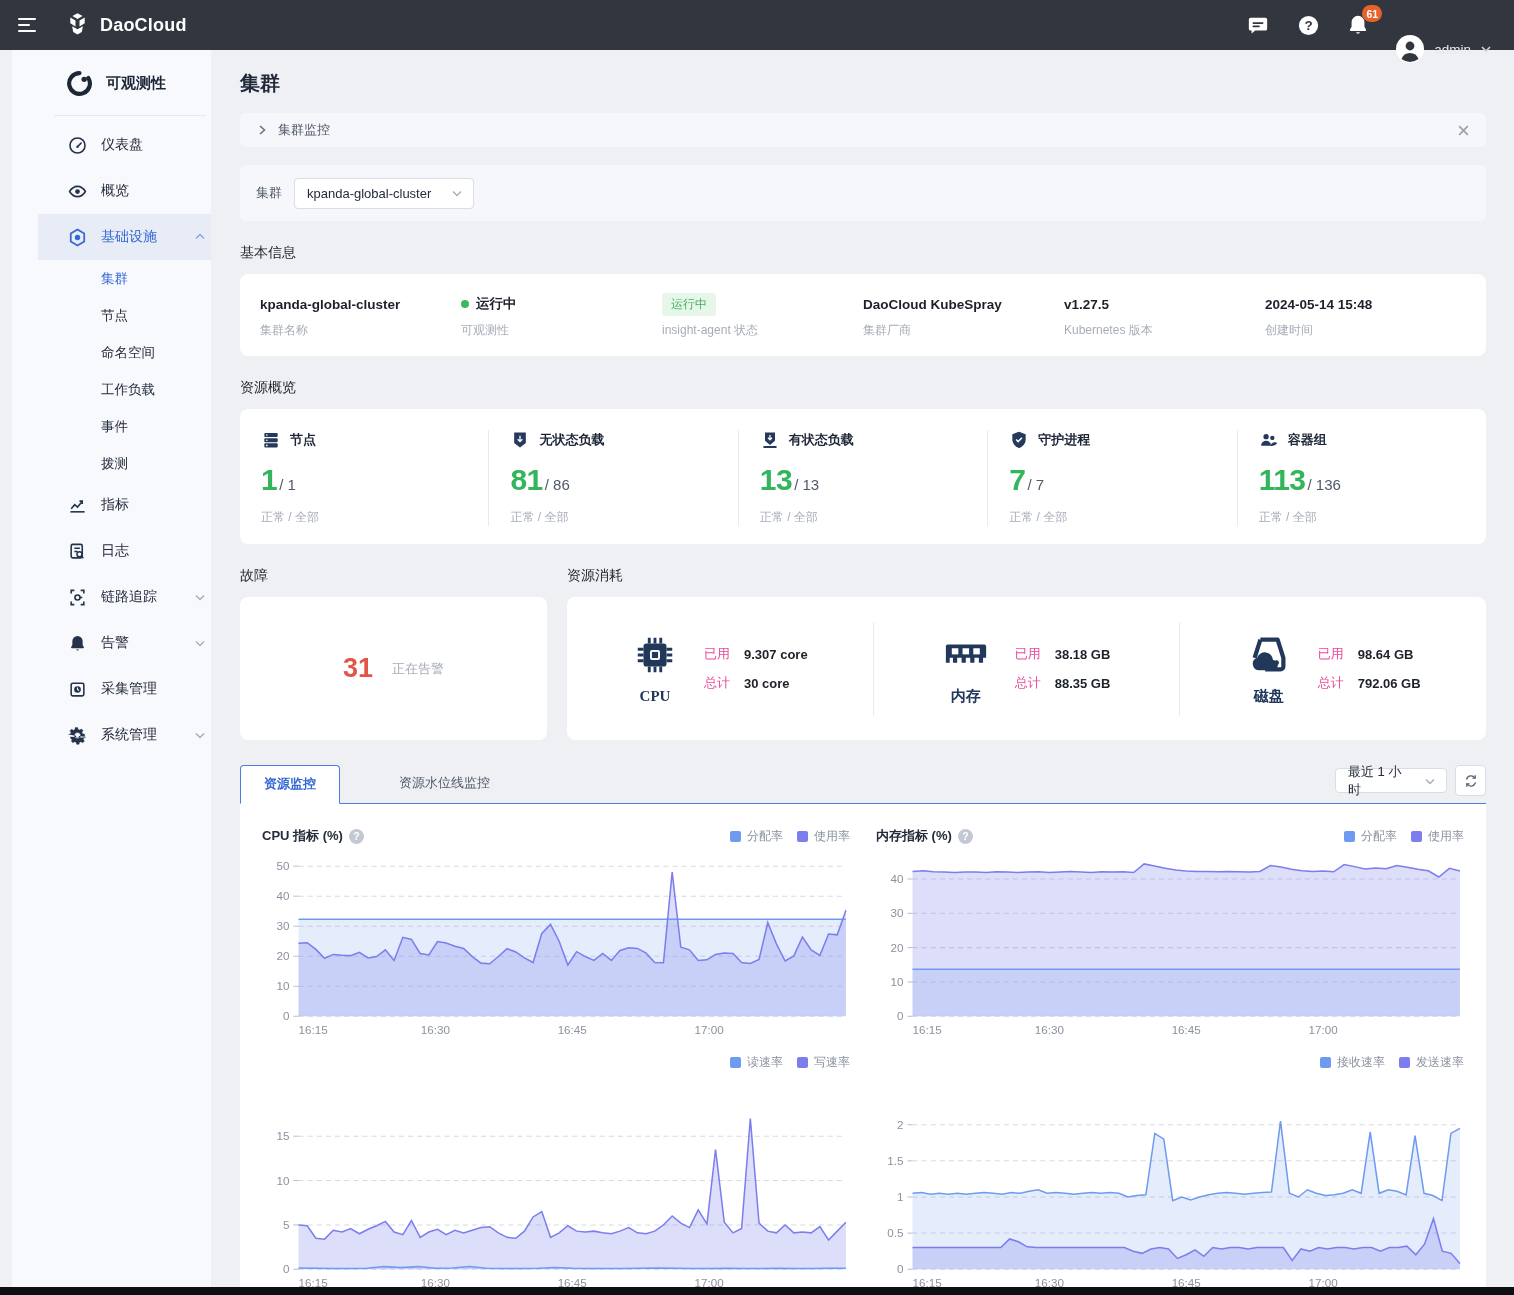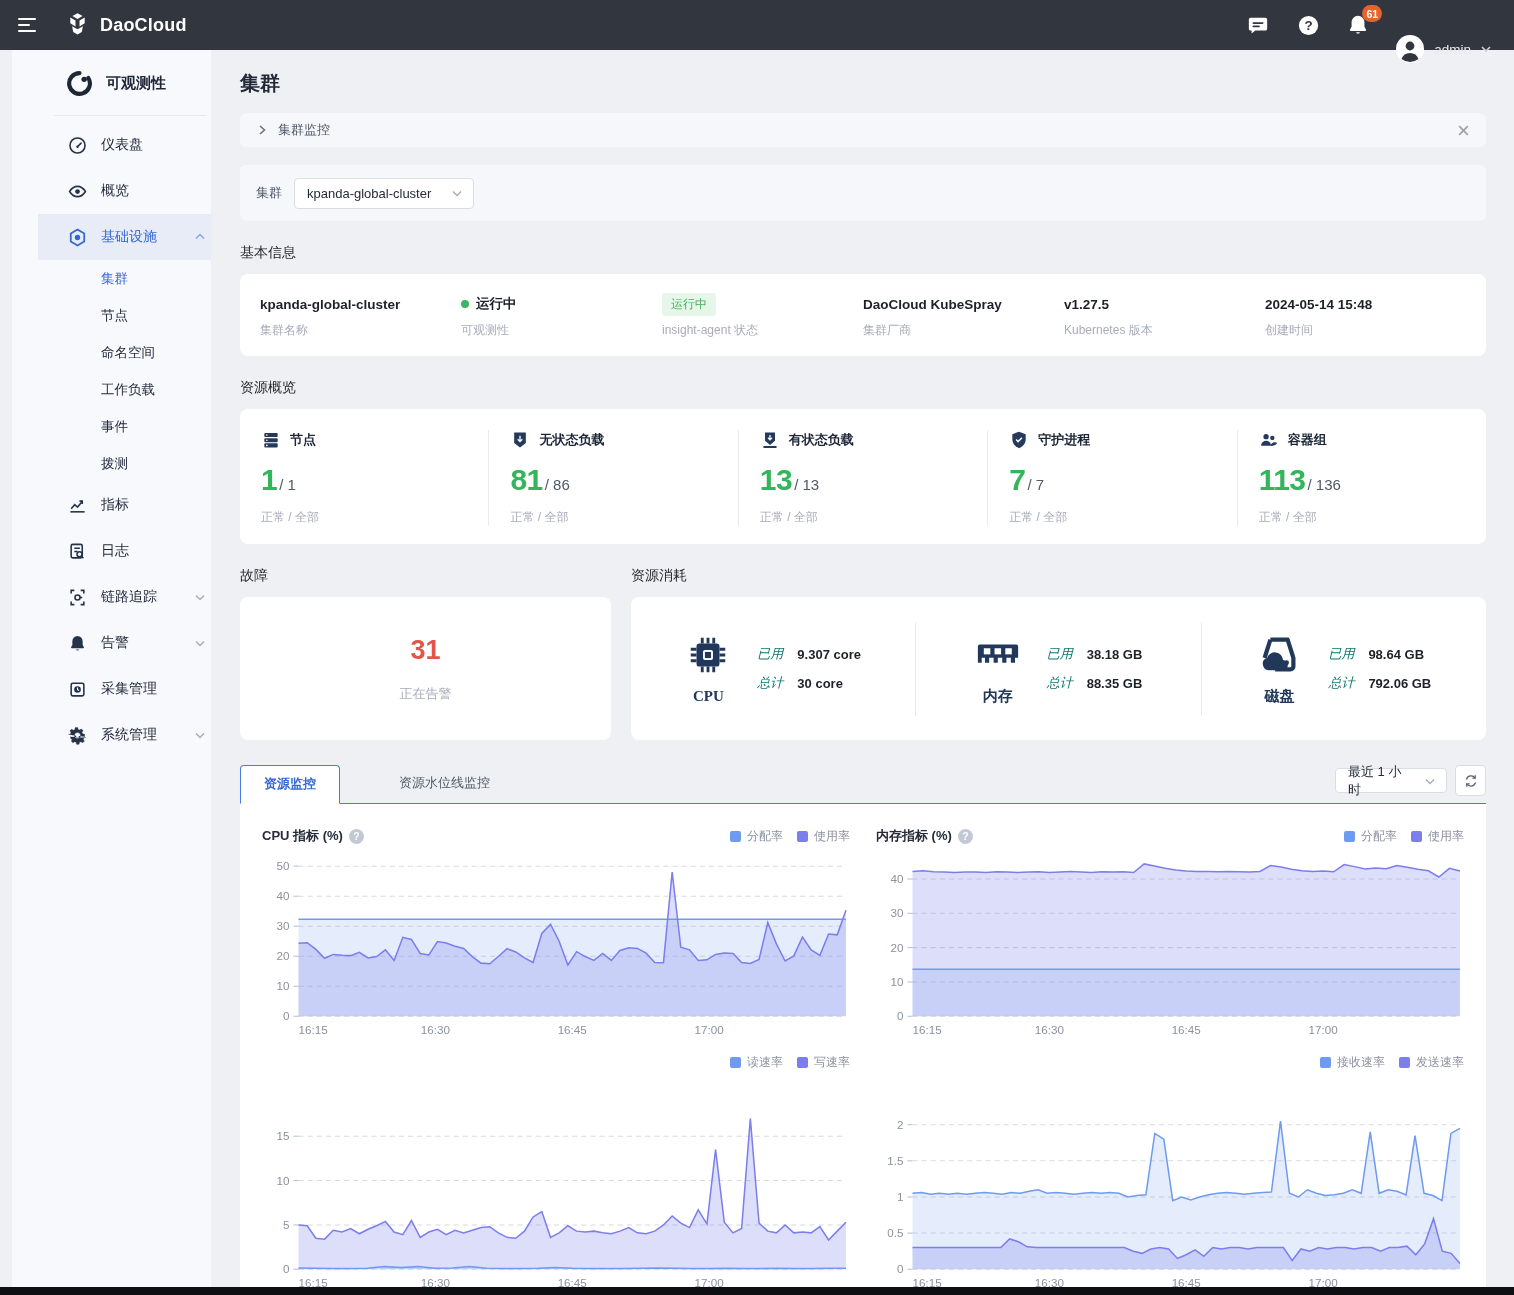--- a/index.html
+++ b/index.html
@@ -58,33 +58,33 @@
   .ov-col:last-child { border-right:none; }
   .ov-head { display:flex; align-items:center; gap:9px; font-size:13px; font-weight:bold; color:#1d2637; }
   .ov-head .oicon { color:#24395b; display:flex; }
   .ov-nums { margin:13px 0 12px; display:flex; align-items:baseline; }
   .ov-big { font-size:30px; font-weight:bold; color:#32b55b; letter-spacing:-.5px; }
   .ov-total { font-size:15px; color:#4e5969; margin-left:2px; }
   .ov-sub { font-size:12px; color:#a6acb8; }
 
   
   .fc-row { display:flex; gap:20px; }
-  .fc-left { width:371px; flex:none; }
+  .fc-left { width:307px; flex:none; }
   .fc-right { flex:1; }
-  .fault-card { height:143px; display:flex; flex-direction:column; align-items:center; justify-content:center; gap:19px; }
+  .fault-card { height:143px; display:flex; align-items:center; justify-content:center; gap:19px; }
   .fault-num { font-size:27px; font-weight:bold; color:#e25649; }
   .fault-lab { font-size:13px; color:#a6acb8; }
   .cons-card { height:143px; display:flex; align-items:center; }
   .cons-col { flex:1; height:94px; display:flex; align-items:center; justify-content:center; gap:26px; border-right:1px solid #e8eaef; }
   .cons-col:last-child { border-right:none; }
   .cons-icon-wrap { display:flex; flex-direction:column; align-items:center; gap:6px; color:#22385a; }
   .cons-name { font-size:15px; font-weight:bold; color:#22385a;font-family:Liberation Serif, serif; }
   .cons-stats { display:flex; flex-direction:column; gap:11px; }
   .cons-line { display:flex; align-items:center; gap:14px; font-size:13px; }
-  .cons-k { color:#0f766e;font-style:italic; }
+  .cons-k { color:#ec4899; }
   .cons-v { color:#1d2129; font-weight:bold; }
 
   
   .monitor { margin-top:25px; }
   .tabrow { display:flex; align-items:flex-start; border-bottom:1px solid #4a7de0;gap:36px; }
   .tab { padding:9px 23px 10px; font-size:13px; color:#4e5969; cursor:pointer; }
   .tab.active { background:#fff; color:#3568d4; font-weight:bold; border:1px solid #4a7de0; border-bottom:1px solid #fff; border-radius:4px 4px 0 0; margin-bottom:-1px; }
   .tab-controls { margin-left:auto; display:flex; align-items:center; gap:8px; padding-bottom:7px; }
   .refresh-btn { width:31px; height:31px; background:#fff; border:1px solid #d9dde4; border-radius:4px; display:flex; align-items:center; justify-content:center; cursor:pointer; color:#5a6578; }
   .charts-card { background:#fff; border-radius:0 0 8px 8px; padding:18px 22px 20px; display:grid; grid-template-columns:1fr 1fr; column-gap:26px; row-gap:6px; }

